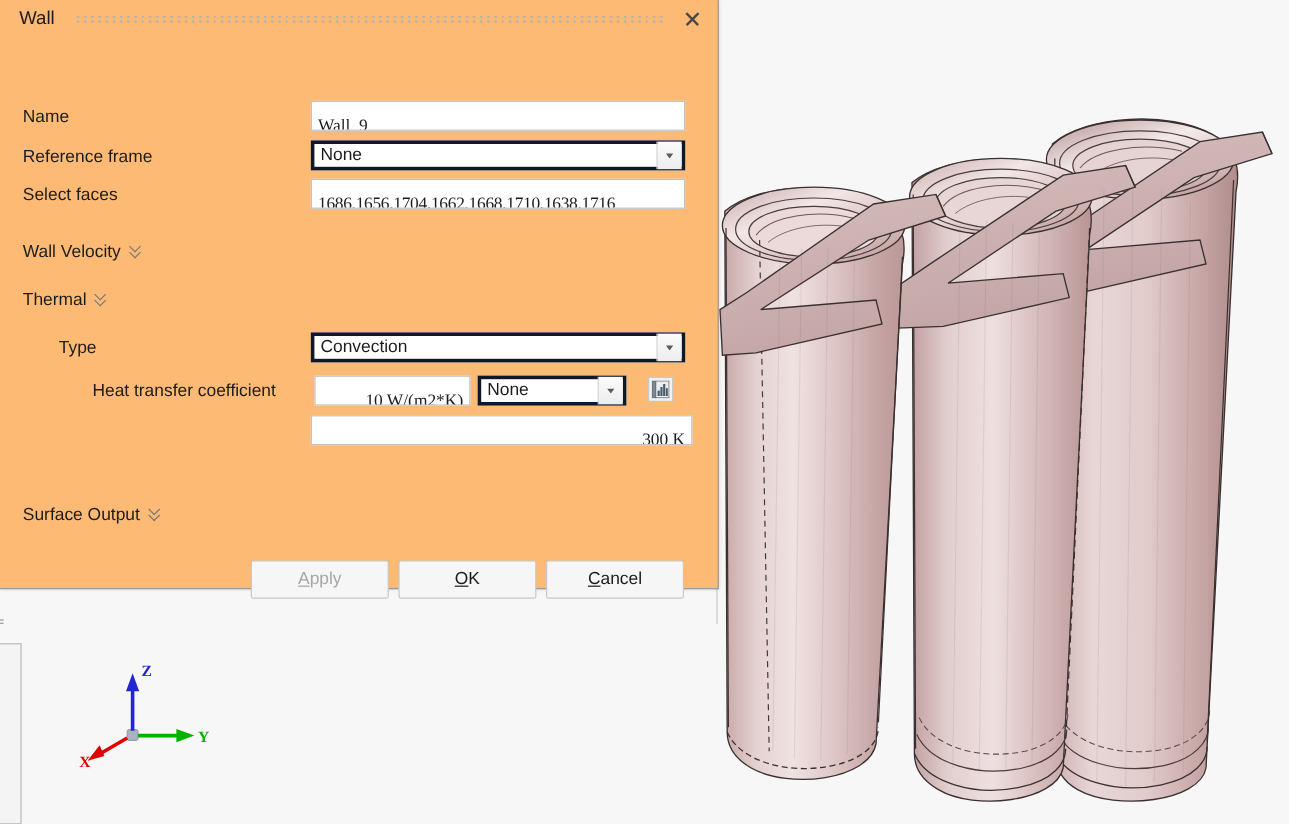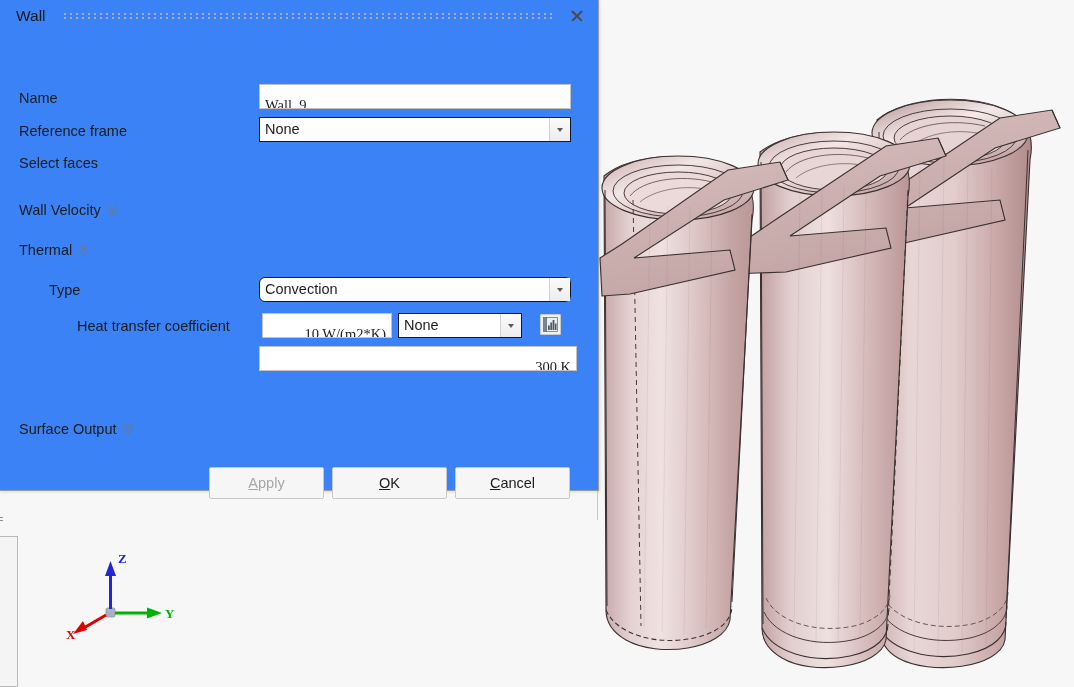--- a/index.html
+++ b/index.html
@@ -61,21 +61,21 @@
     left: 62px; top: 545px;
     width: 130px; height: 115px;
   }
 
   
   #wall-dialog {
     position: absolute;
     left: -1px; top: -1px;
     width: 600px;
     height: 492px;
-    background: #3b82f6;
+    background: #fdba74;
     border: 1px solid #9a9a9a;
     border-top: none;
     border-left: none;
     box-sizing: border-box;
     box-shadow: 1px 1px 3px rgba(0,0,0,0.13);
   }
 
   .titlebar {
     position: relative;
     height: 34px;
@@ -143,21 +143,21 @@
     white-space: nowrap;
     overflow: hidden;
     font-family: Liberation Serif, serif;
   }
   .field.ralign { text-align: right; }
 
   .combo {
     position: absolute;
     box-sizing: border-box;
     background: #ffffff;
-    border: 1px solid #0f172a;
+    border: 3px solid #0f172a;
     height: 25px;
     display: flex;
     align-items: center;
   }
   .combo .combo-val {
     flex: 1;
     font-size: 14.5px;
     color: #1c1c1c;
     padding-left: 5px;
     line-height: 23px;
@@ -428,33 +428,34 @@
       <div class="lbl" style="left:20px; top:55px;">Name</div>
       <div class="field" style="left:260px; top:51px; width:312px;">Wall_9</div>
 
       <div class="lbl" style="left:20px; top:88px;">Reference frame</div>
       <div class="combo" style="left:260px; top:84px; width:312px;">
         <span class="combo-val">None</span>
         <span class="combo-arrow"></span>
       </div>
 
       <div class="lbl" style="left:20px; top:120px;">Select faces</div>
+      <div class="field" style="left:260px; top:116px; width:312px; letter-spacing:-0.25px;">1686,1656,1704,1662,1668,1710,1638,1716</div>
 
       <div class="group-head" style="left:20px; top:169px;">
         <span class="gh-text">Wall Velocity</span>
         <span class="dblchev"></span>
       </div>
 
       <div class="group-head" style="left:20px; top:209px;">
         <span class="gh-text">Thermal</span>
         <span class="dblchev"></span>
       </div>
 
       <div class="lbl" style="left:50px; top:247px;">Type</div>
-      <div class="combo" style="left:260px; top:244px; width:312px;border-radius:6px;">
+      <div class="combo" style="left:260px; top:244px; width:312px;">
         <span class="combo-val">Convection</span>
         <span class="combo-arrow"></span>
       </div>
 
       <div class="lbl" style="left:78px; top:283px;">Heat transfer coefficient</div>
       <div class="field ralign" style="left:263px; top:280px; width:130px;">10 W/(m2*K)</div>
       <div class="combo" style="left:399px; top:280px; width:124px;">
         <span class="combo-val">None</span>
         <span class="combo-arrow"></span>
       </div>

